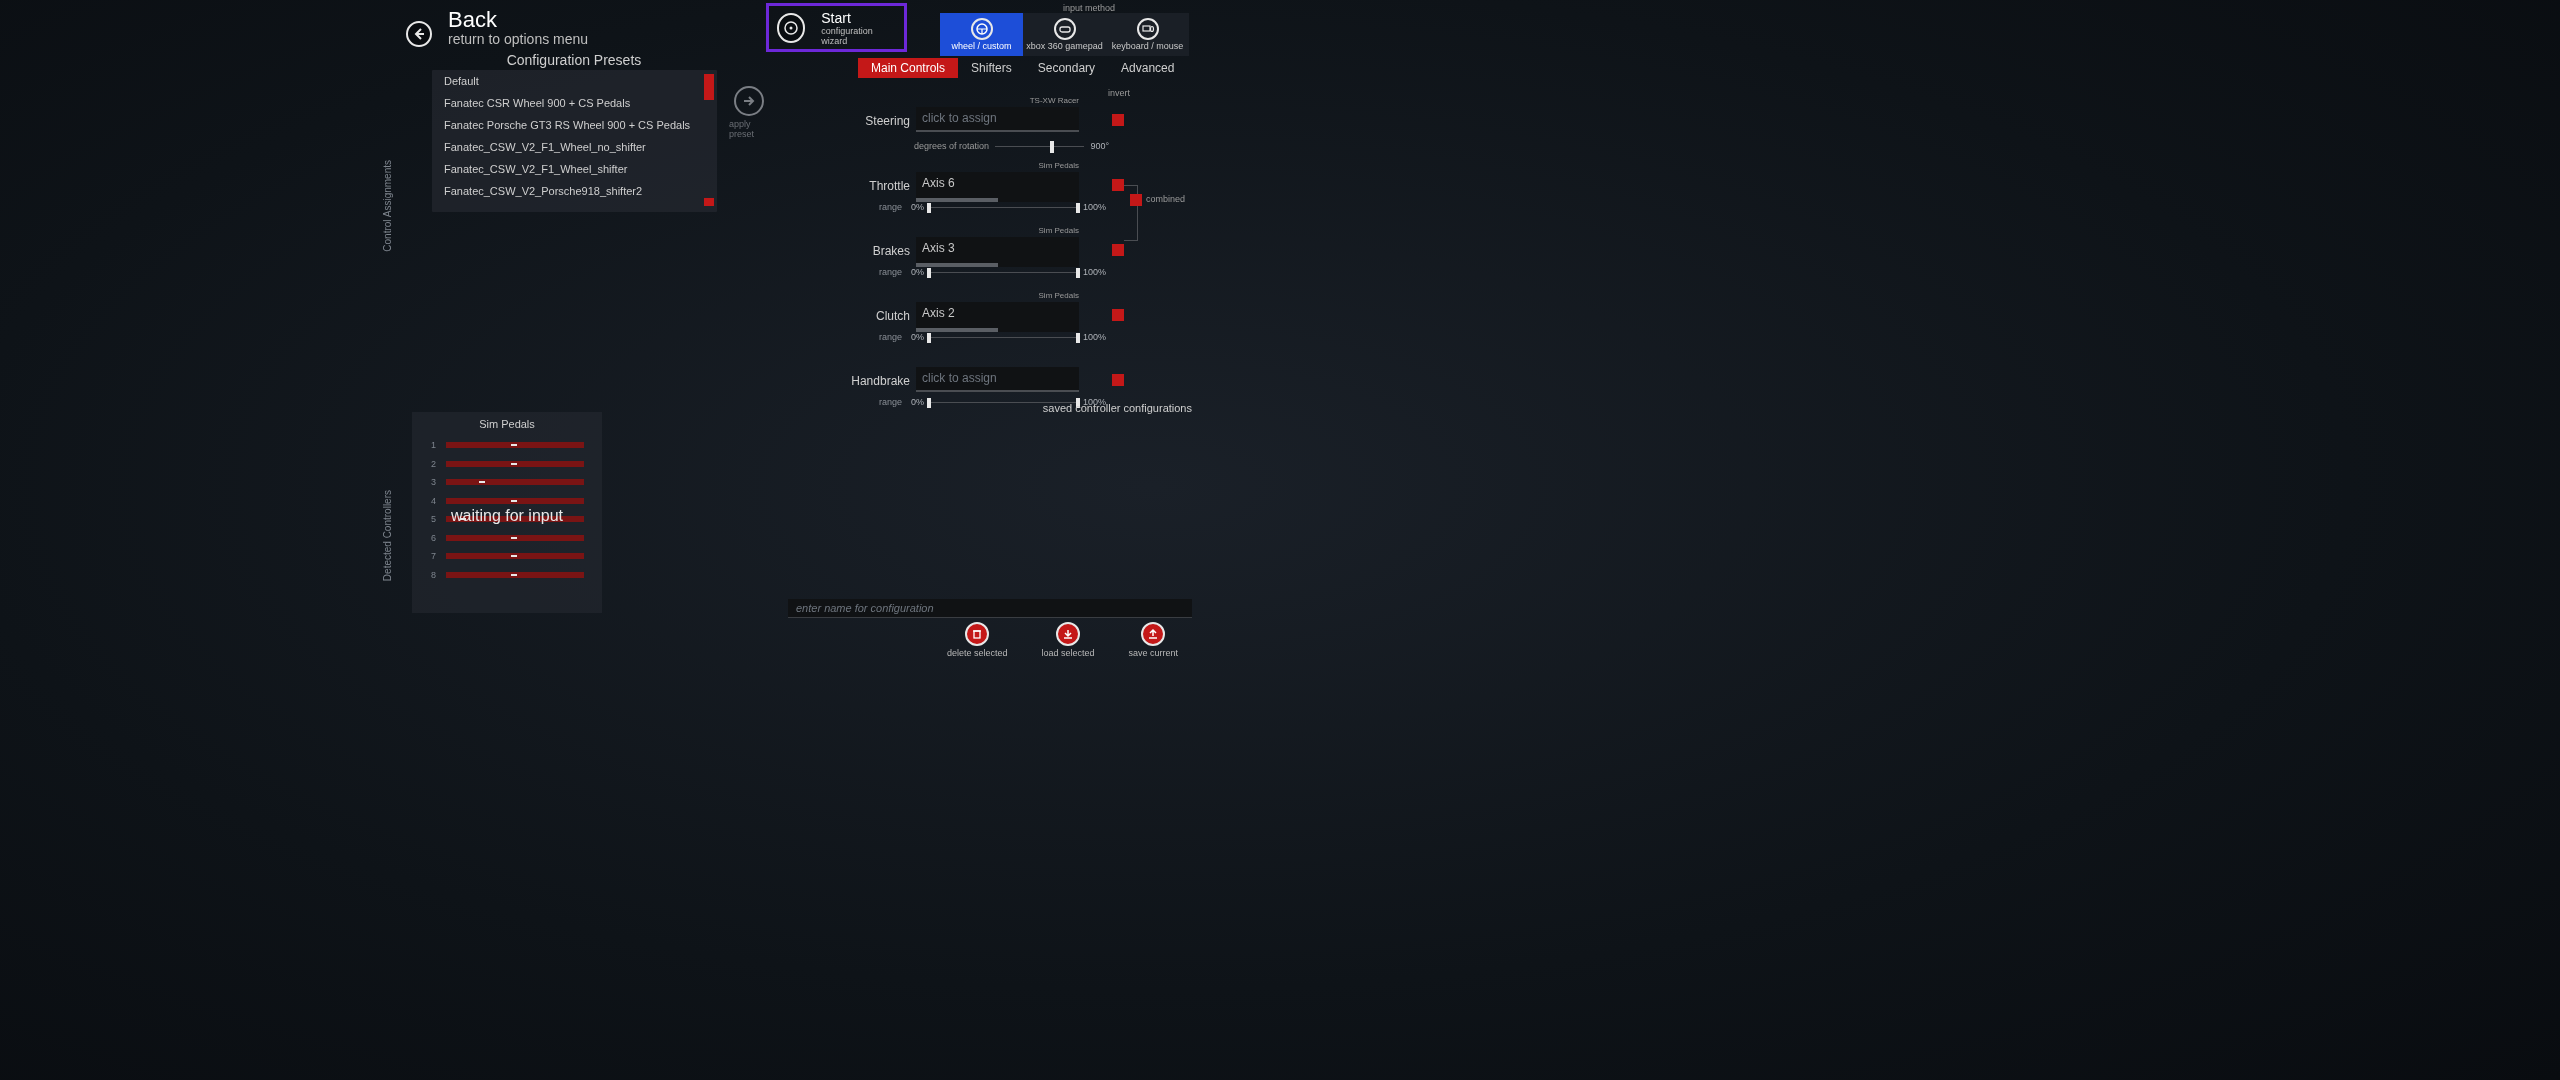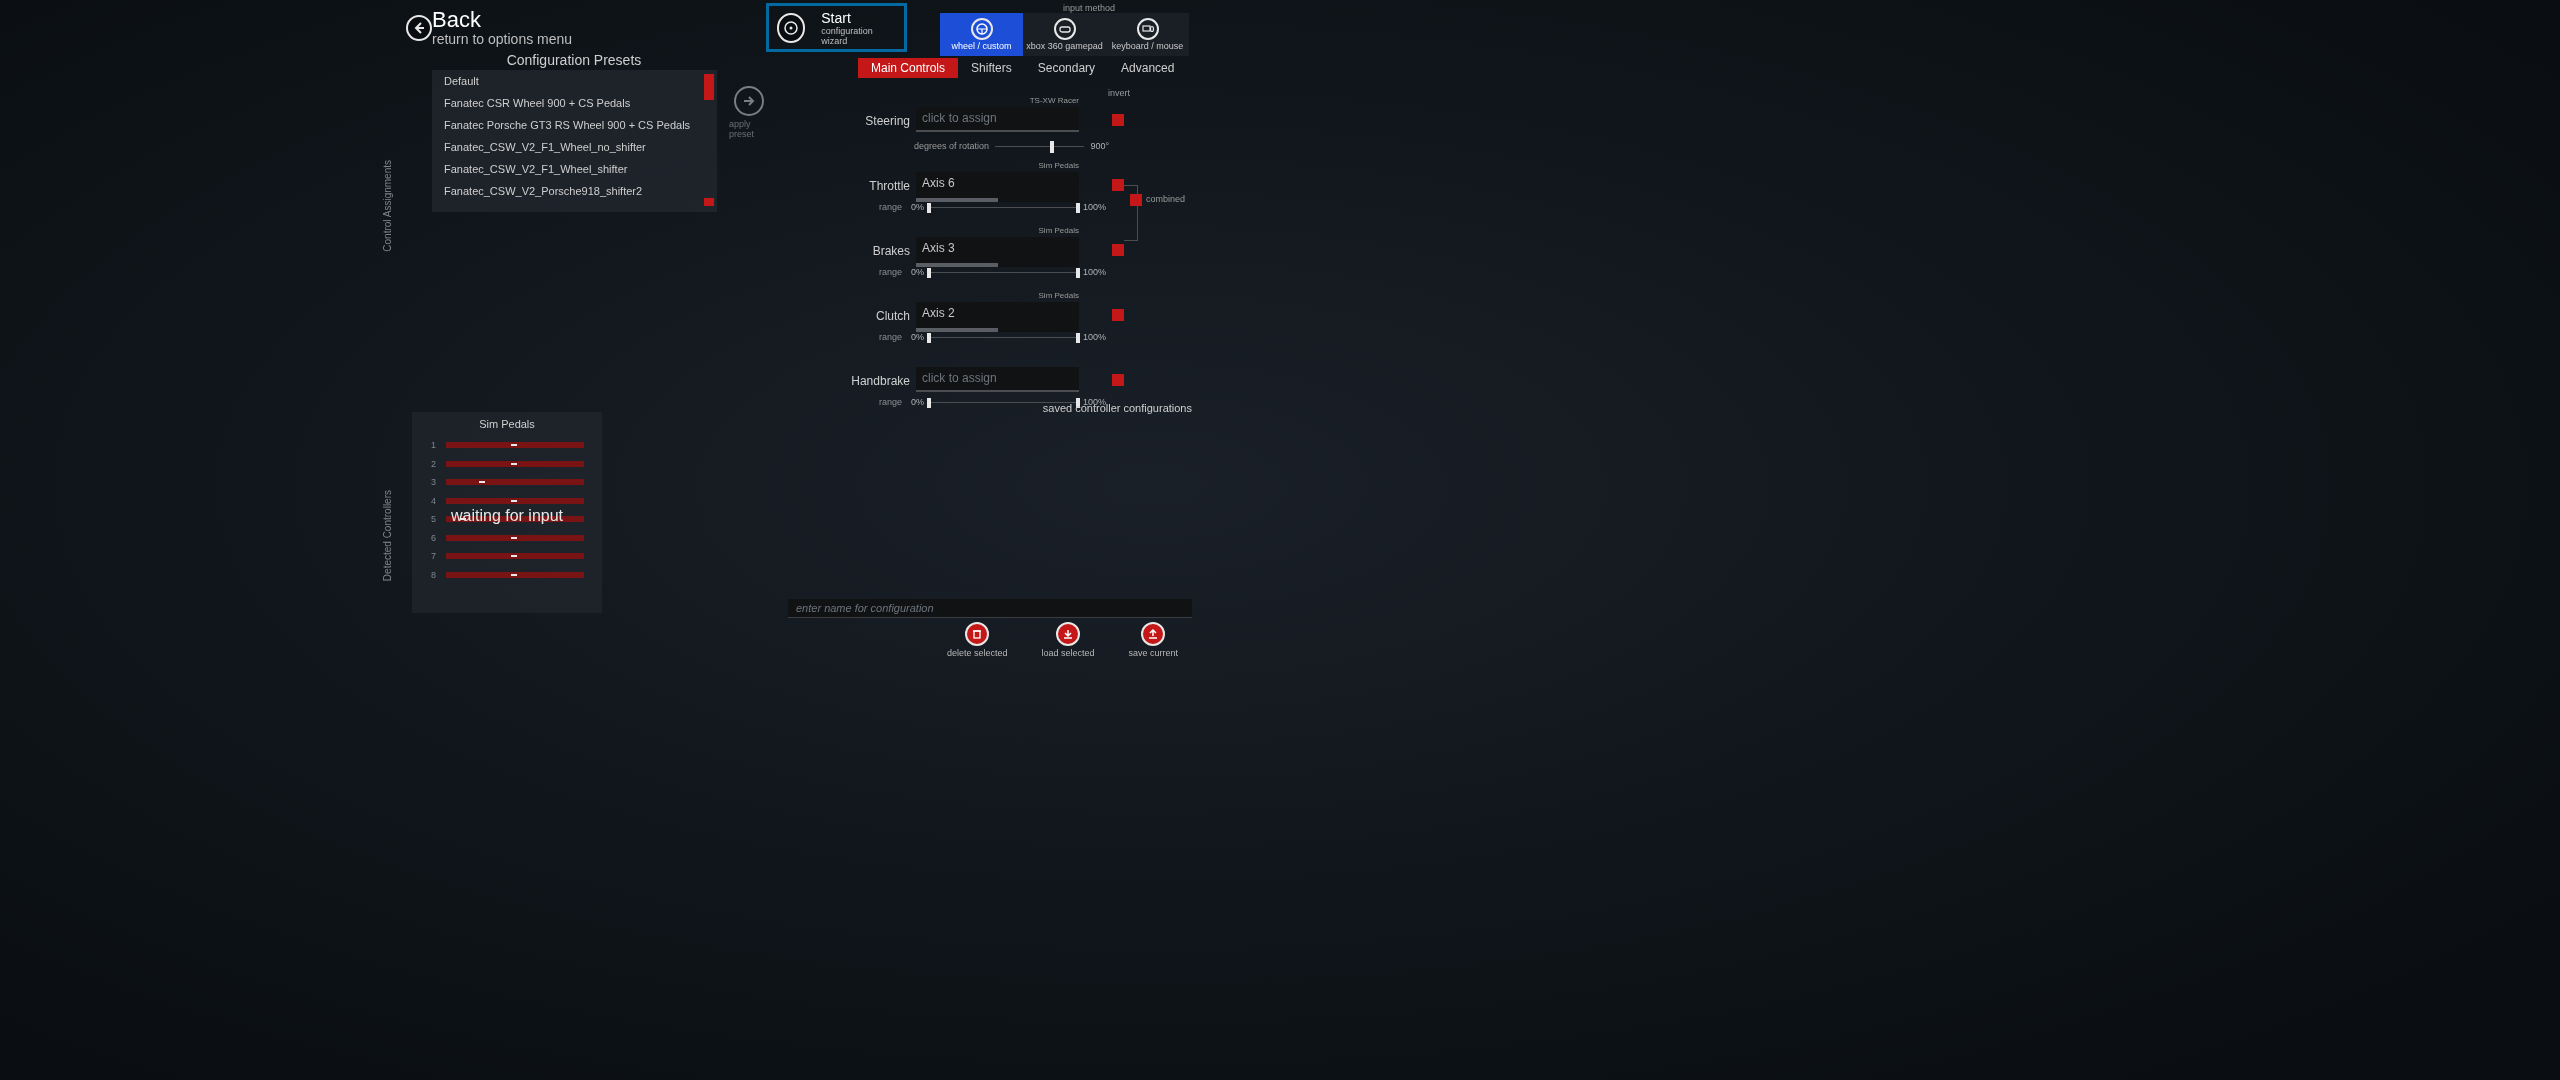--- a/index.html
+++ b/index.html
@@ -20,35 +20,35 @@
     height: 660px;
   }
   
   .topbar {
     position: absolute;
     left: 0; top: 4px;
     width: 834px; height: 44px;
   }
   .back-btn {
     position: absolute; left: 42px; top: 5px;
-    display: flex; align-items: center; gap: 0;
+    display: flex; align-items: flex-end; gap: 16px;
     cursor: pointer;
   }
   .circle-icon {
     width: 26px; height: 26px; border: 2px solid #e8e8e8; border-radius: 50%;
     display: flex; align-items: center; justify-content: center;
     color: #e8e8e8; font-size: 14px; font-weight: bold;
     background: rgba(0,0,0,0.3);
   }
   .back-title { font-size: 22px; font-weight: 300; color: #fff; line-height: 1; }
   .back-sub { font-size: 14px; color: #bfbfbf; }
   .start-box {
     position: absolute; left: 402px; top: -1px;
     width: 141px; height: 49px;
-    border: 3px solid #0369a1;
+    border: 3px solid #6d28d9;
     display: flex; align-items: center; gap: 16px;
     padding: 2px 8px;
     cursor: pointer;
   }
   .start-icon {
     width: 30px; height: 30px; border: 2px solid #e8e8e8; border-radius: 50%;
     display:flex;align-items:center;justify-content:center;font-size:14px;font-weight:bold;color:#e8e8e8;
     background: rgba(0,0,0,0.3);
   }
   .start-title { font-size: 14px; color:#fff; }

